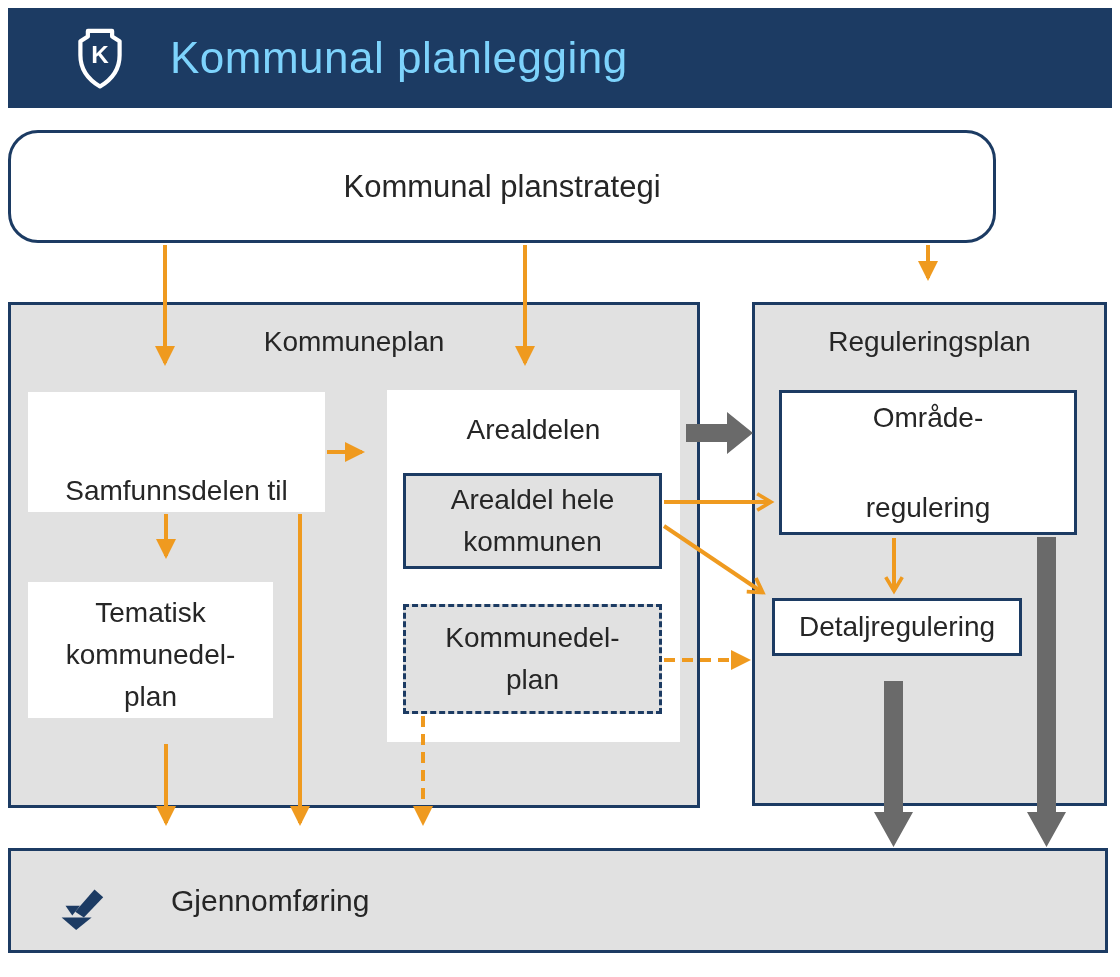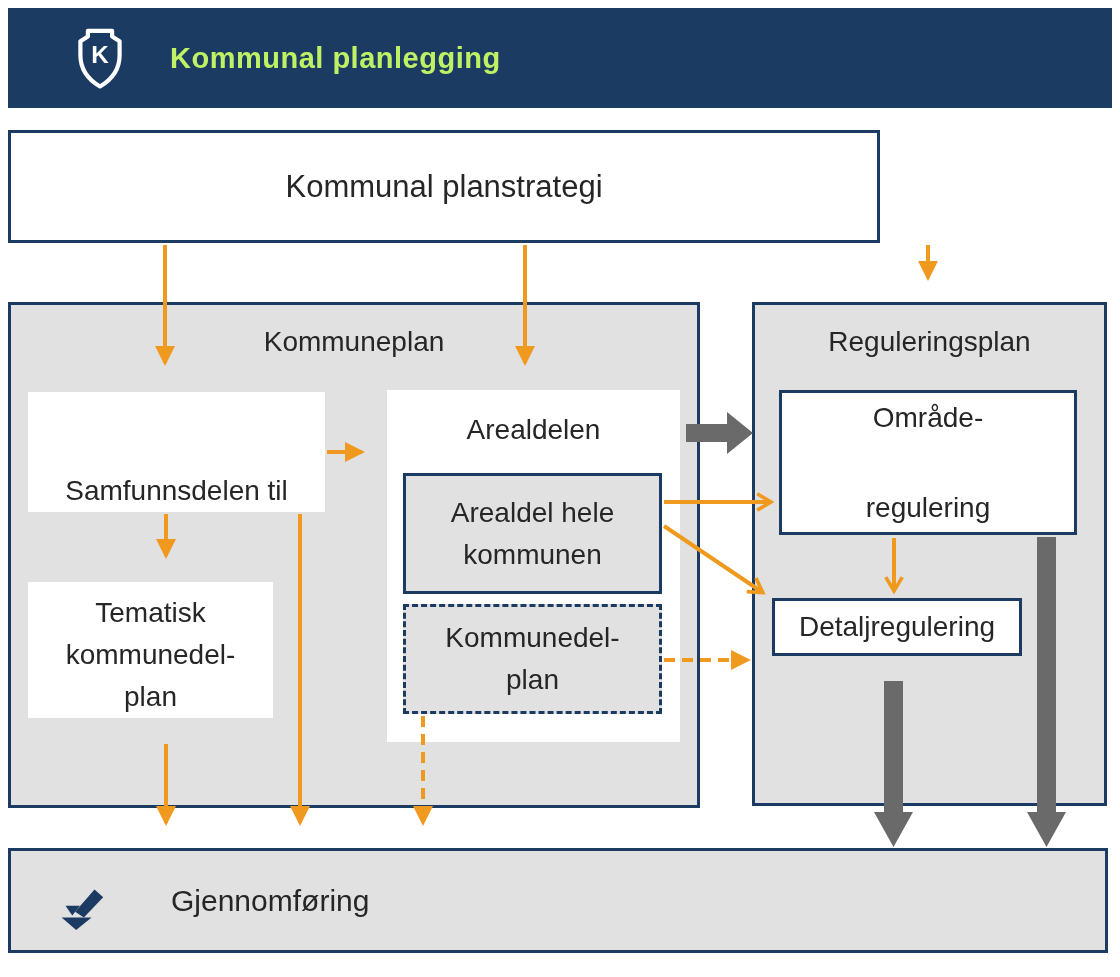--- a/index.html
+++ b/index.html
@@ -15,21 +15,21 @@
     position:relative;width:1120px;height:977px;background:var(--white);
     font-family:"Liberation Sans", sans-serif;color:var(--text);
     overflow:hidden;
   }
   .abs{position:absolute;box-sizing:border-box;}
   
   .header{
     background:var(--navy);display:flex;align-items:center;
     padding-left:64px;gap:42px;
   }
-  .header-title{color:#bef264;font-weight:bold;font-size:29px;letter-spacing:0.5px;}
+  .header-title{color:#7dd3fc;font-weight:normal;font-size:44px;letter-spacing:0.5px;}
   .shield{width:56px;height:68px;display:block;}
   
   .strip{
     background:var(--white);border:3px solid var(--navy);
     display:flex;align-items:center;justify-content:center;
     font-size:31px;
   }
   
   .panel{background:var(--panel-gray);border:3px solid var(--navy);}
   .panel-title{text-align:center;font-size:28px;}
@@ -64,38 +64,38 @@
 <div class="canvas">
 
   <div class="abs header" style="left:8px;top:8px;width:1104px;height:100px;">
     <svg class="shield" viewBox="0 0 60 72">
       <path d="M17 7 H43 V13 L51 18 V33 C51 47 43.5 58.5 30 66.5 C16.5 58.5 9 47 9 33 V18 L17 13 Z" fill="none" stroke="#FFFFFF" stroke-width="4.5" stroke-linejoin="round"></path>
       <text x="30" y="41" text-anchor="middle" font-size="26" font-weight="bold" fill="#FFFFFF">K</text>
     </svg>
     <div class="header-title">Kommunal planlegging</div>
   </div>
 
-  <div class="abs strip" style="left:8px;top:130px;width:872px;height:113px;">
+  <div class="abs strip" style="left:8px;top:130px;width:988px;height:113px;border-radius:30px;">
     <span>Kommunal planstrategi</span>
   </div>
 
   <div class="abs panel" style="left:8px;top:302px;width:692px;height:506px;"></div>
   <div class="abs panel-title" style="left:8px;top:326px;width:692px;">Kommuneplan</div>
 
   <div class="abs panel" style="left:752px;top:302px;width:355px;height:504px;"></div>
   <div class="abs panel-title" style="left:752px;top:326px;width:355px;">Reguleringsplan</div>
 
   <div class="abs node white" style="left:28px;top:392px;width:297px;height:120px;">
     <span>Samfunnsdelen til</span>
   </div>
 
   <div class="abs node white" style="left:387px;top:390px;width:293px;height:352px;"></div>
   <div class="abs panel-title" style="left:387px;top:414px;width:293px;">Arealdelen</div>
 
-  <div class="abs node gray-bordered" style="left:403px;top:473px;width:259px;height:121px;">
+  <div class="abs node gray-bordered" style="left:403px;top:473px;width:259px;height:96px;">
     <span>Arealdel hele</span>
     <span>kommunen</span>
   </div>
 
   <div class="abs node gray-bordered dashed" style="left:403px;top:604px;width:259px;height:110px;">
     <span>Kommunedel-</span>
     <span>plan</span>
   </div>
 
   <div class="abs node white" style="left:28px;top:582px;width:245px;height:136px;">

